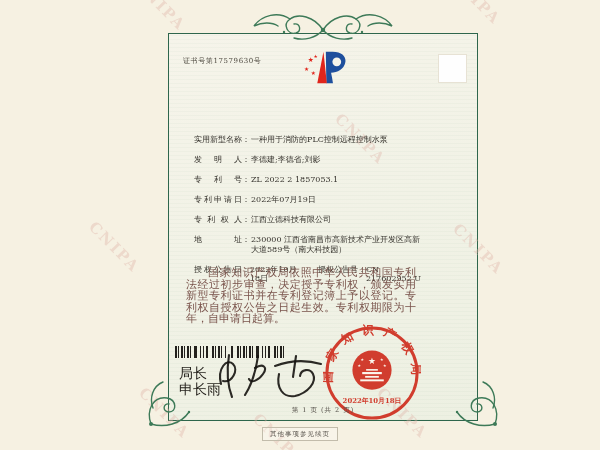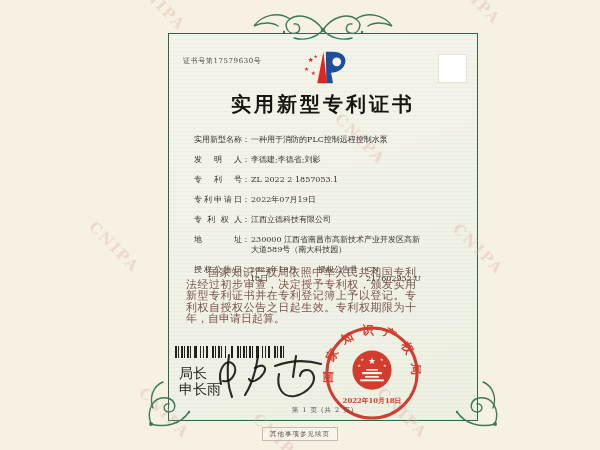--- a/index.html
+++ b/index.html
@@ -126,21 +126,20 @@
         <circle class="white" cx="38.5" cy="13.5" r="4.6" fill="#f6f4ea"></circle>
         <path class="red" d="M24.5,3 L28,36 L18,36 Z"></path>
         <text class="red" x="8" y="14" font-size="7">★</text>
         <text class="red" x="4" y="23" font-size="6">★</text>
         <text class="red" x="11" y="27" font-size="6">★</text>
         <text class="red" x="14" y="9" font-size="5">★</text>
       </svg>
 
       <div class="qr"></div>
 
-      <h1 class="title">实用新型专利证书</h1>
 
       <div class="fields">
         <div class="frow">
           <span class="flabel">实用新型名称</span>
             <span class="colon">：</span>
           <span class="fvalue">一种用于消防的PLC控制远程控制水泵</span>
         </div>
         <div class="frow">
           <span class="flabel">发明人</span>
             <span class="colon">：</span>

